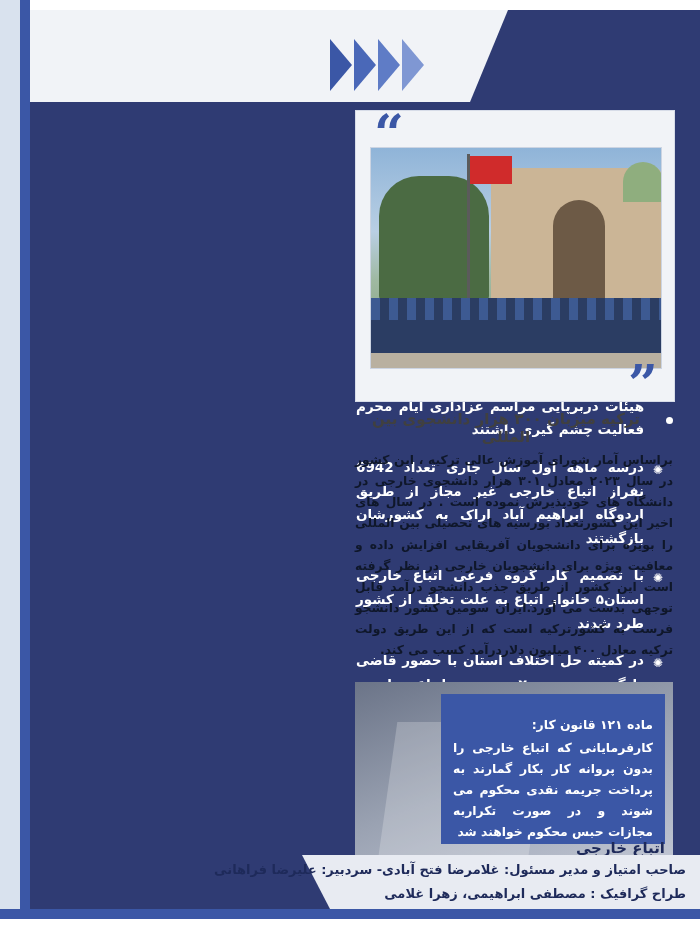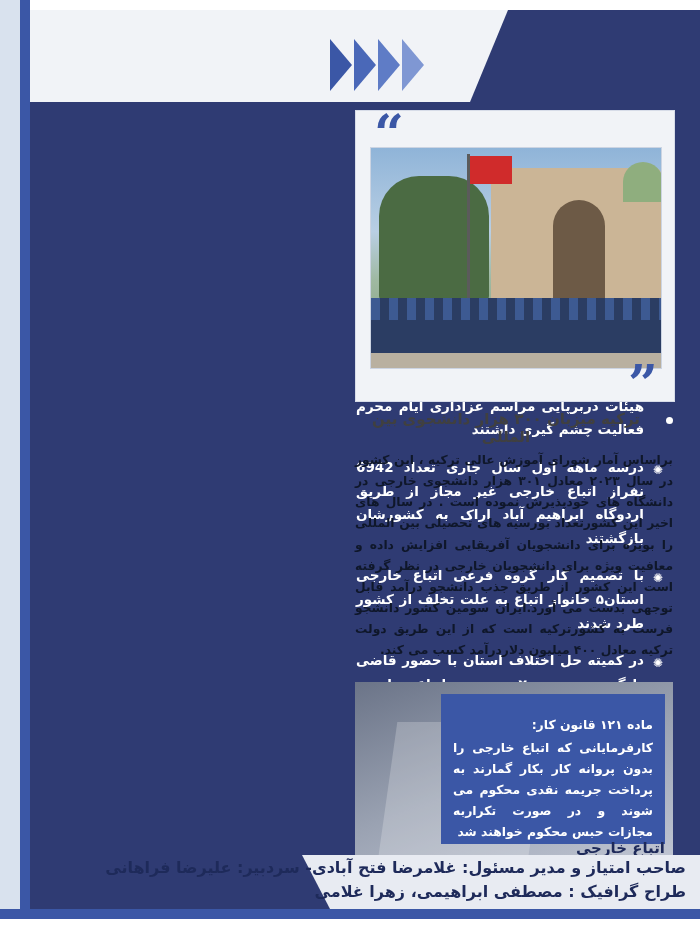--- a/index.html
+++ b/index.html
@@ -355,21 +355,21 @@
     left: 30px; bottom: 24px;
     width: 300px; height: 54px;
     background: #2f3b73;
     clip-path: polygon(0 0, 272px 0, 300px 54px, 0 54px);
   }
   .footer-line {
     position: absolute;
     right: 14px;
     text-align: right;
     color: #1e2a5a;
-    font-size: 16px;
+    font-size: 13px;
     font-weight: bold;
   }
   .footer-line.l1 { bottom: 56px; }
   .footer-line.l2 { bottom: 32px; }
 </style>
 </head>
 <body>
 
 <div class="page">
 

